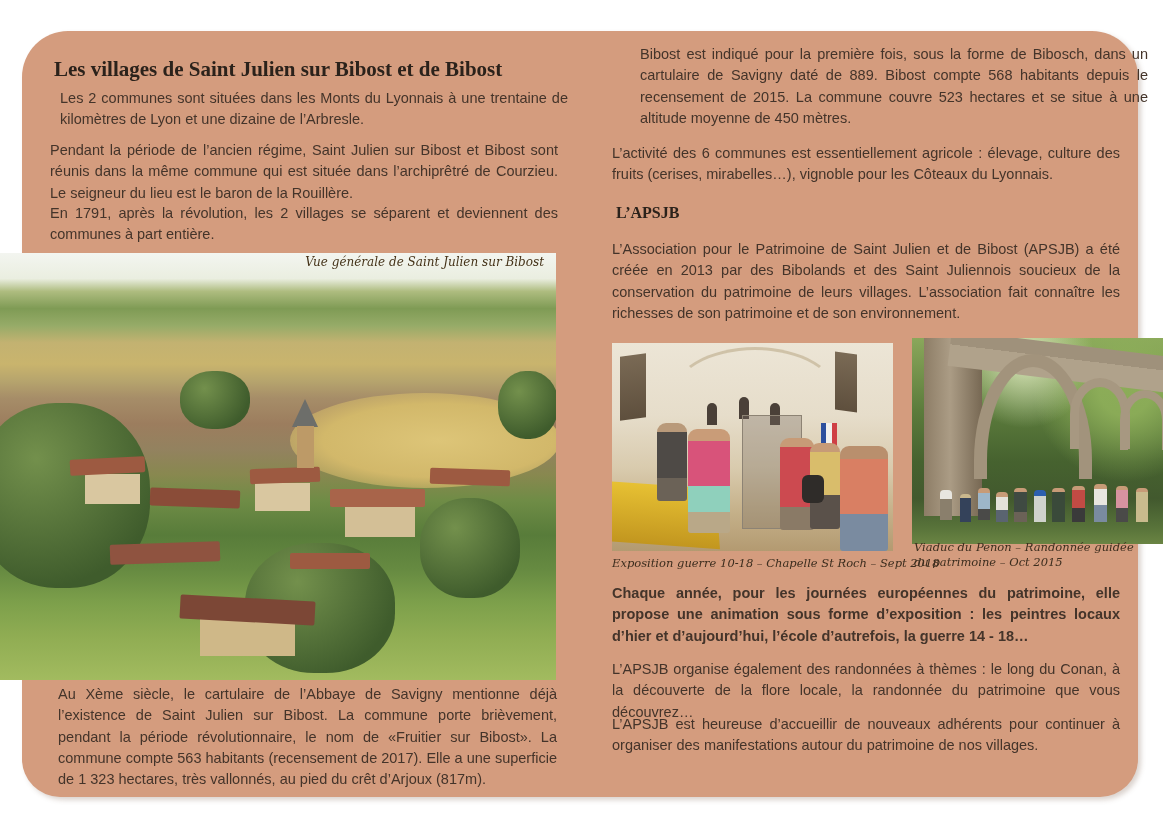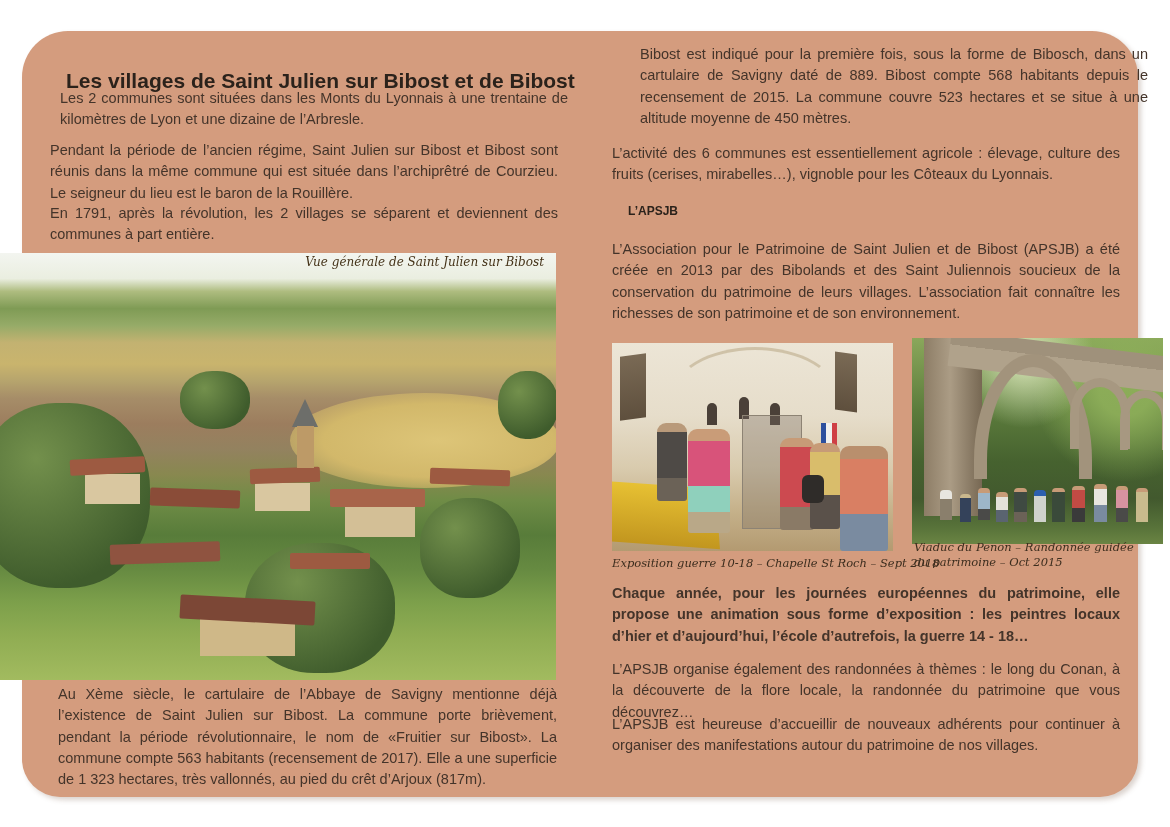--- a/index.html
+++ b/index.html
@@ -2,33 +2,33 @@
 <html><head>
 <meta charset="utf-8">
 <style>
   html,body{margin:0;padding:0;background:#ffffff;}
   .page{position:relative;width:1170px;height:827px;background:#ffffff;overflow:hidden;
         font-family:"Liberation Sans",sans-serif;}
   .panel{position:absolute;left:22px;top:31px;width:1116px;height:766px;background:#d49c7e;
          border-radius:46px 46px 38px 38px;box-shadow:3px 3px 5px rgba(110,80,60,.25);}
   .body-text{position:absolute;margin:0;font-size:14.5px;line-height:21.3px;color:#44342a;
              text-align:justify;}
-  .headline{position:absolute;margin:16px;font-weight:bold;color:#2b221b;white-space:nowrap;}
+  .headline{position:absolute;margin:4px;font-weight:bold;color:#2b221b;white-space:nowrap;font-family:Liberation Serif, serif;}
   .caption{position:absolute;font-family:"DejaVu Serif",serif;font-style:italic;
            color:#3c2d1e;font-size:11.5px;line-height:15px;}
   
   .lc-title{left:50px;top:53px;font-size:21px;}
   .lc-p1{left:50px;top:88px;width:508px;margin-left:10px;}
   .lc-p2{left:50px;top:140px;width:508px;}
   .lc-p3{left:50px;top:203px;width:508px;}
   .lc-p4{left:58px;top:684px;width:499px;}
   
   .rc-p1{left:640px;top:44px;width:508px;}
   .rc-p2{left:612px;top:143px;width:508px;}
-  .rc-h2{left:612px;top:188px;font-size:12px;}
+  .rc-h2{left:612px;top:200px;font-size:16px;}
   .rc-p3{left:612px;top:239px;width:508px;}
   .rc-p4{left:612px;top:583px;width:508px;font-weight:bold;}
   .rc-p5{left:612px;top:659px;width:508px;}
   .rc-p6{left:612px;top:714px;width:508px;}
   
   .photo{position:absolute;overflow:hidden;}
   .photo *{position:absolute;}
   
   .village-photo{left:0;top:253px;width:556px;height:427px;
     background:linear-gradient(180deg,

